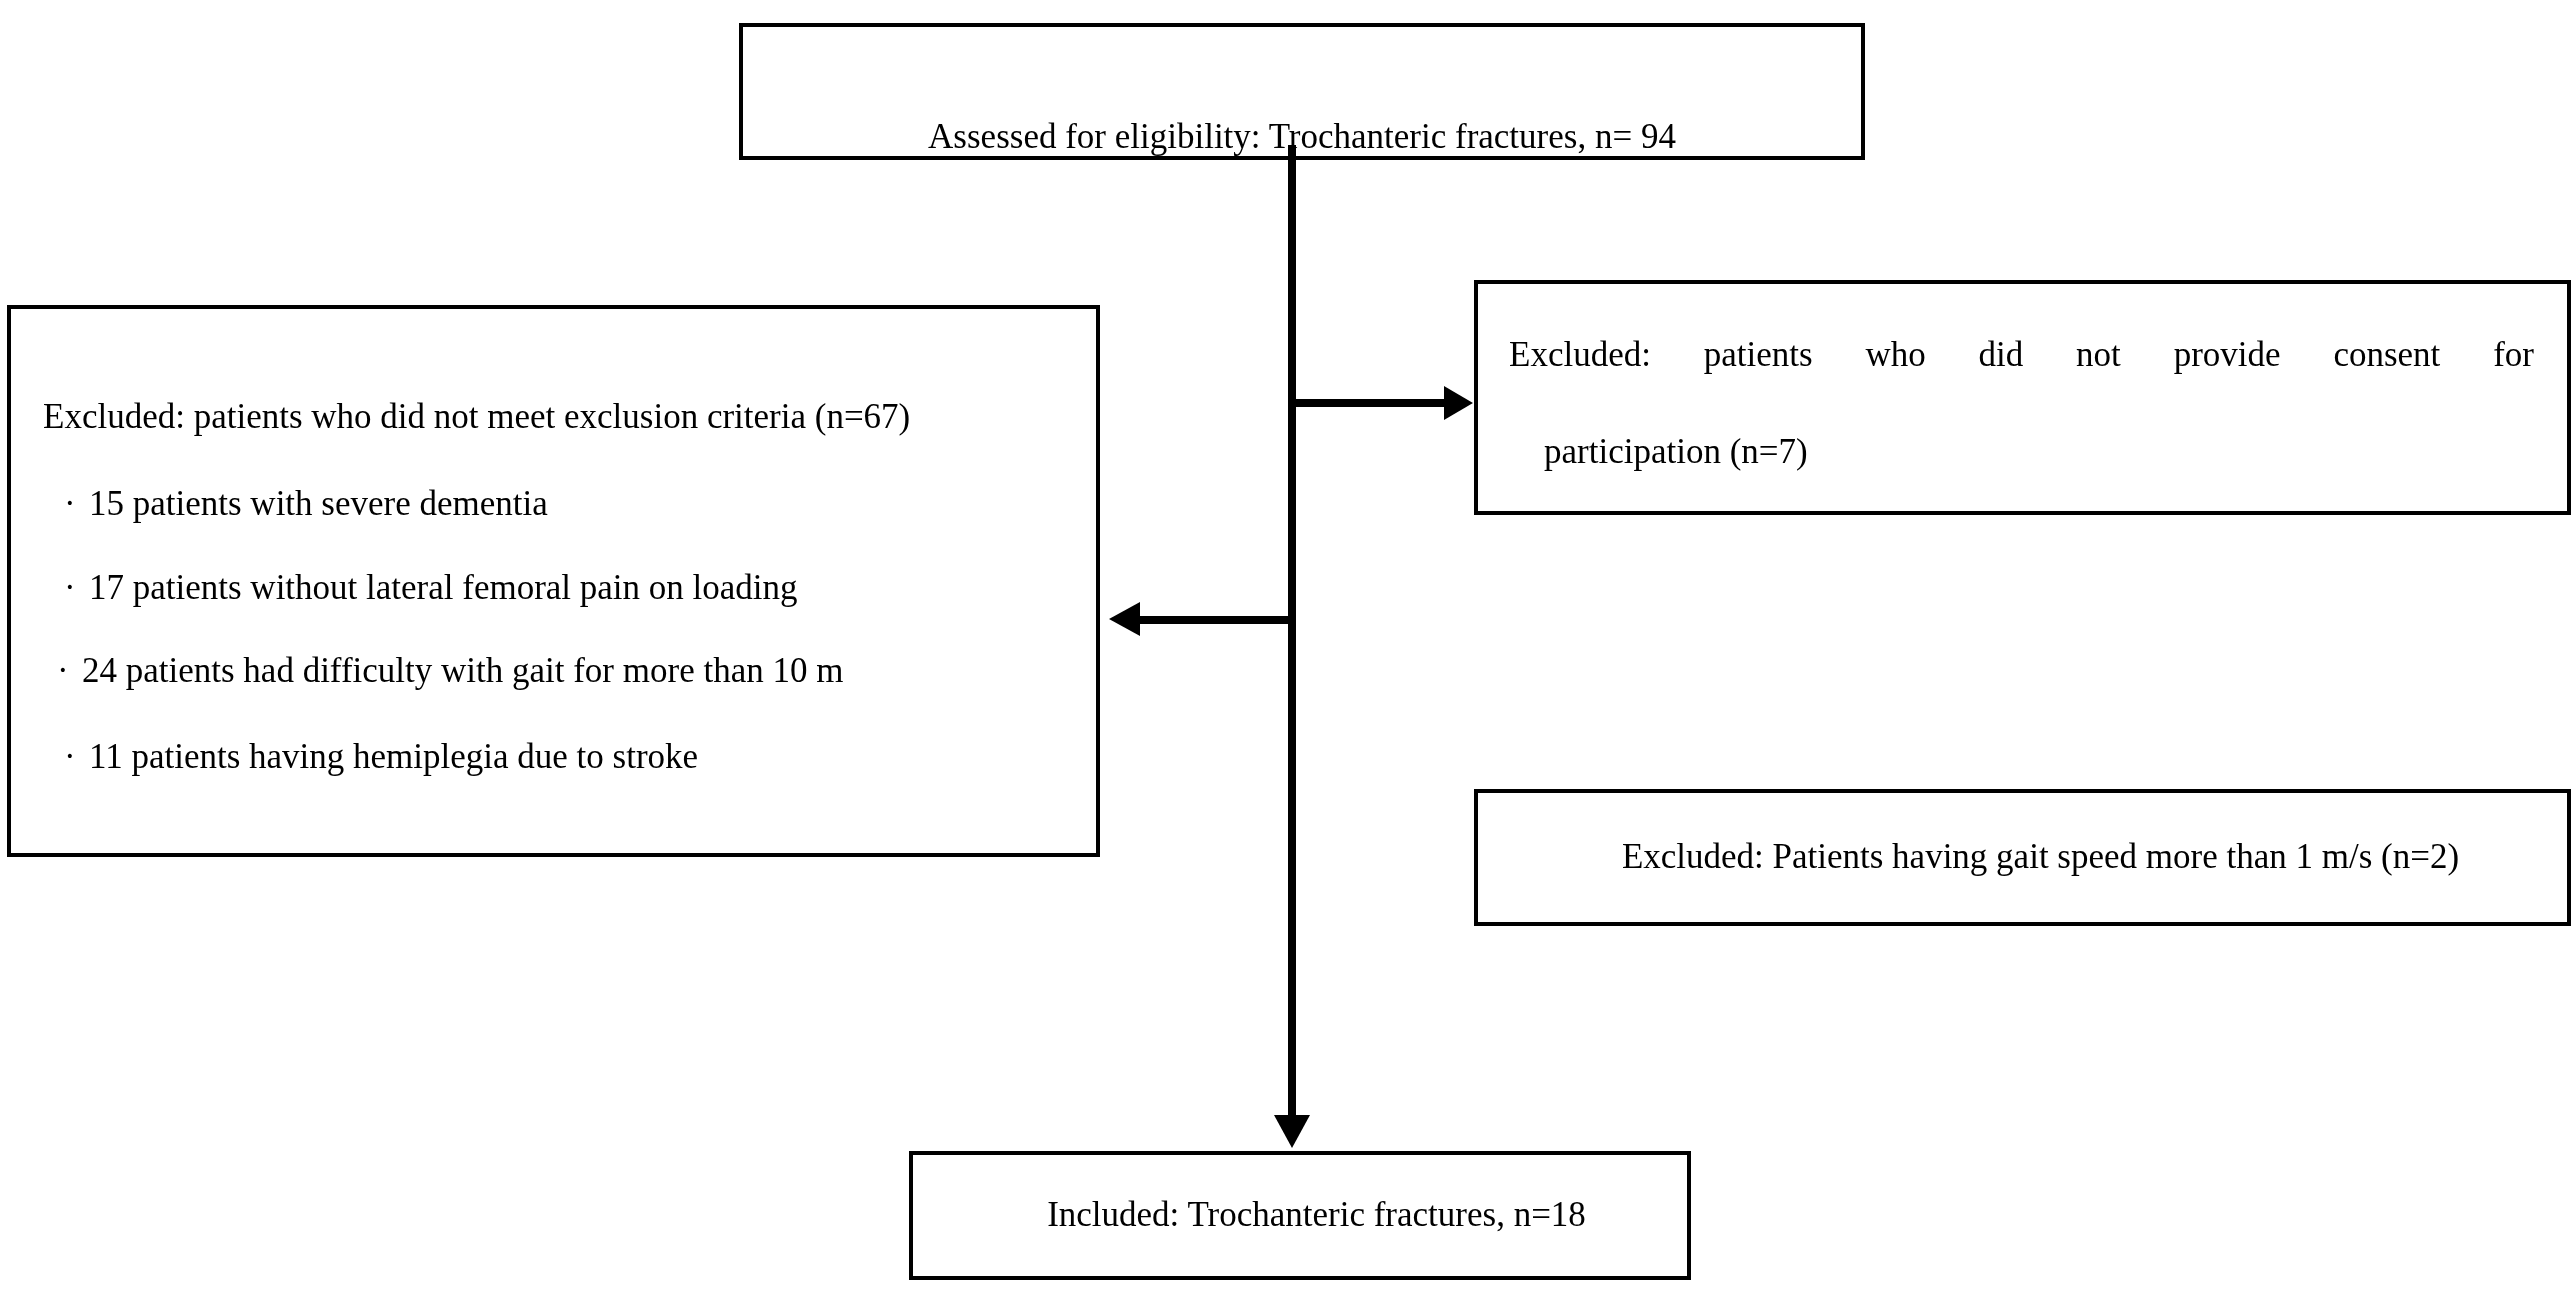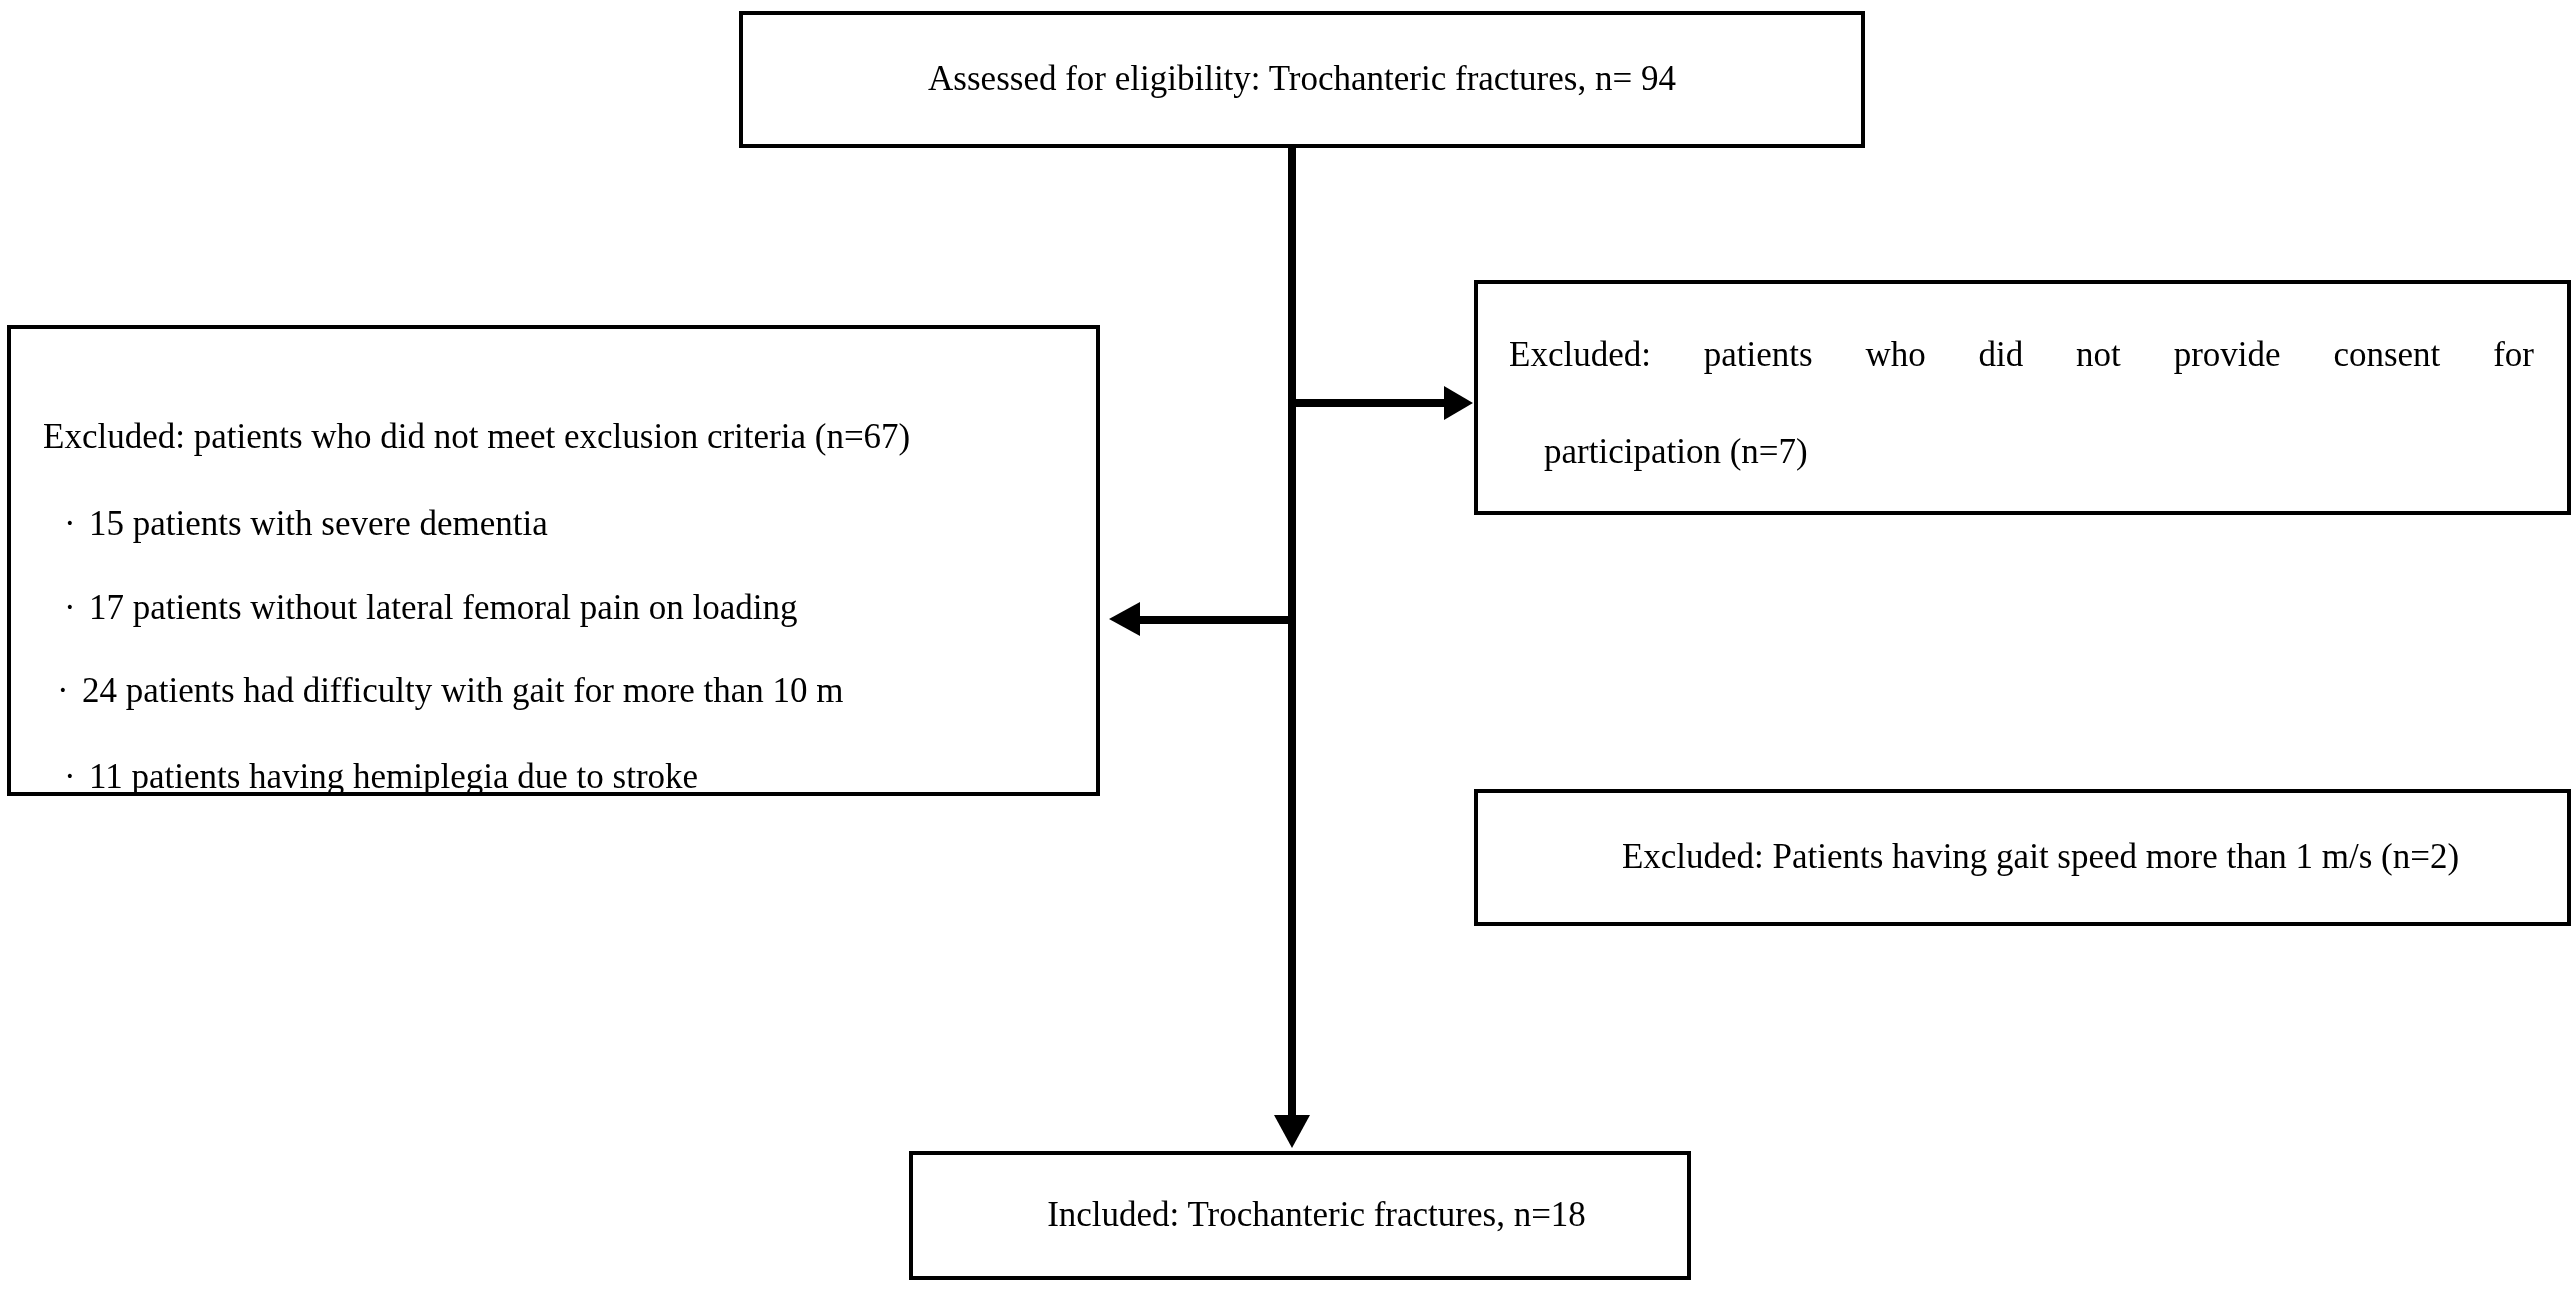--- a/index.html
+++ b/index.html
@@ -16,32 +16,31 @@
     color: #000000;
     overflow: hidden;
   }
   .box {
     position: absolute;
     border: 4.2px solid #000000;
     background: #ffffff;
     box-sizing: border-box;
   }
   .box-assessed {
-    left: 739px; top: 11px;
+    left: 739px; top: 23px;
     width: 1126px; height: 137px;
     border-width: 4.8px;
     display: flex;
-    align-items: center;
+    align-items: flex-end;
     justify-content: center;
   }
   .box-excluded-criteria {
     left: 7px; top: 305px;
-    width: 1093px; height: 471px;
+    width: 1093px; height: 552px;
     border-width: 4.8px;
-    margin-top: 20px;
   }
   .box-excluded-consent {
     left: 1474px; top: 280px;
     width: 1097px; height: 235px;
   }
   .box-excluded-gait {
     left: 1474px; top: 789px;
     width: 1097px; height: 137px;
     display: flex;
     align-items: center;

